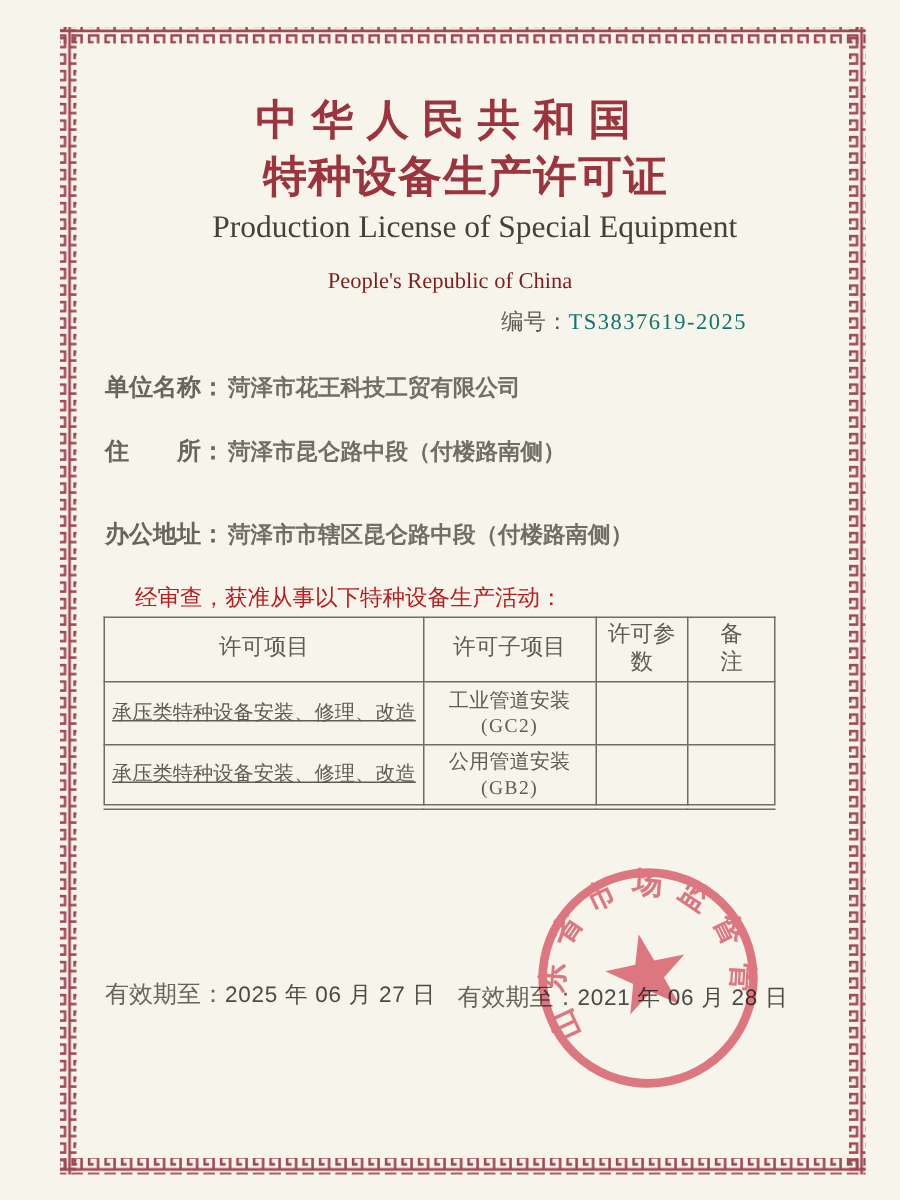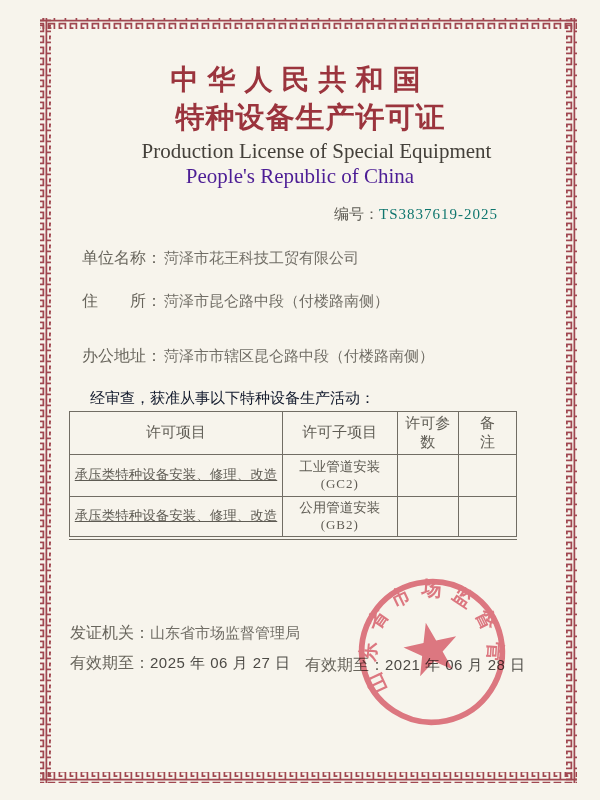--- a/index.html
+++ b/index.html
@@ -21,32 +21,32 @@
   .title-cn1 {
     top: 61px; font-size: 28px; font-weight: bold;
     color: #9b343d; letter-spacing: 9px;
     font-family: "Liberation Serif", serif;
   }
   .title-cn2 {
     top: 98px; font-size: 29px; font-weight: bold;
     color: #9b343d; letter-spacing: 1px; padding-left: 21px;
   }
   .title-en1 { top: 139px; font-size: 21px; color: #44403a; padding-left: 33px; }
-  .title-en2 { top: 164px; font-size: 21px; color: #4c1d95; }
+  .title-en2 { top: 180px; font-size: 15px; color: #7f1d1d; }
 
   .number-line { top: 205px; right: 90px; font-size: 15px; color: #5d5a52; }
   .number-line .num-value { color: #0f766e; letter-spacing: 1px; }
 
-  .field { left: 70px; font-size: 16px; color: #68655c; white-space: nowrap; }
+  .field { left: 58px; font-size: 16px; color: #68655c; white-space: nowrap; font-weight: bold; }
   .field .value { font-size: 15px; color: #716e66; margin-left: 2px; }
   .field-1 { top: 248px; }
   .field-2 { top: 291px; }
   .field-3 { top: 322px; margin-top: 24px; }
 
-  .intro { left: 78px; top: 389px; font-size: 15px; color: #0f172a; }
+  .intro { left: 78px; top: 389px; font-size: 15px; color: #b91c1c; }
 
   table.license-table {
     position: absolute; left: 57px; top: 411px; width: 448px;
     border-collapse: collapse;
     border: 1.6px solid #716d64;
     border-bottom: 4px double #716d64;
     color: #5f5c54;
   }
   table.license-table th, table.license-table td {
     border: 1.4px solid #716d64;
@@ -148,23 +148,20 @@
         <td>
           <span class="sub-name">公用管道安装</span>
           <span class="sub-code">(GB2)</span>
         </td>
         <td></td>
         <td></td>
       </tr>
     </tbody>
   </table>
 
-  <div class="abs issuer-line">
-    <span>发证机关：</span><span class="value">山东省市场监督管理局</span>
-  </div>
   <div class="abs valid-line">
     <span>有效期至：</span><span class="date-value">2025 年 06 月 27 日</span>
   </div>
   <div class="abs issue-line">
     <span>有效期至：</span><span class="date-value">2021 年 06 月 28 日</span>
   </div>
 
   <svg class="stamp" viewBox="0 0 145 145" aria-hidden="true">
     <defs>
       <path id="sealArc" d="M 25.7 99.5 A 54 54 0 1 1 119.3 99.5" fill="none"></path>

